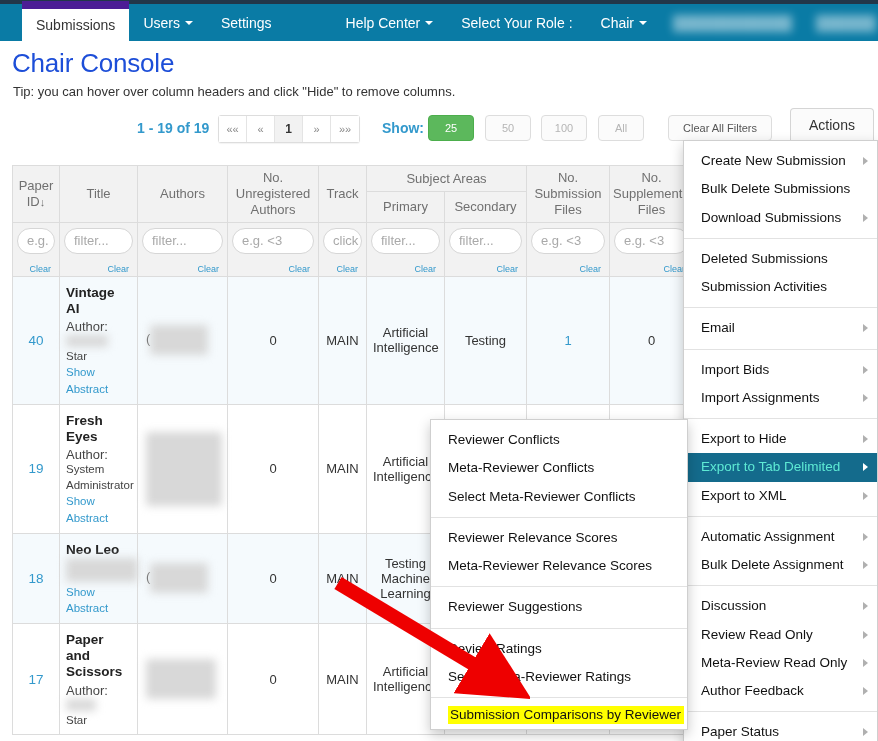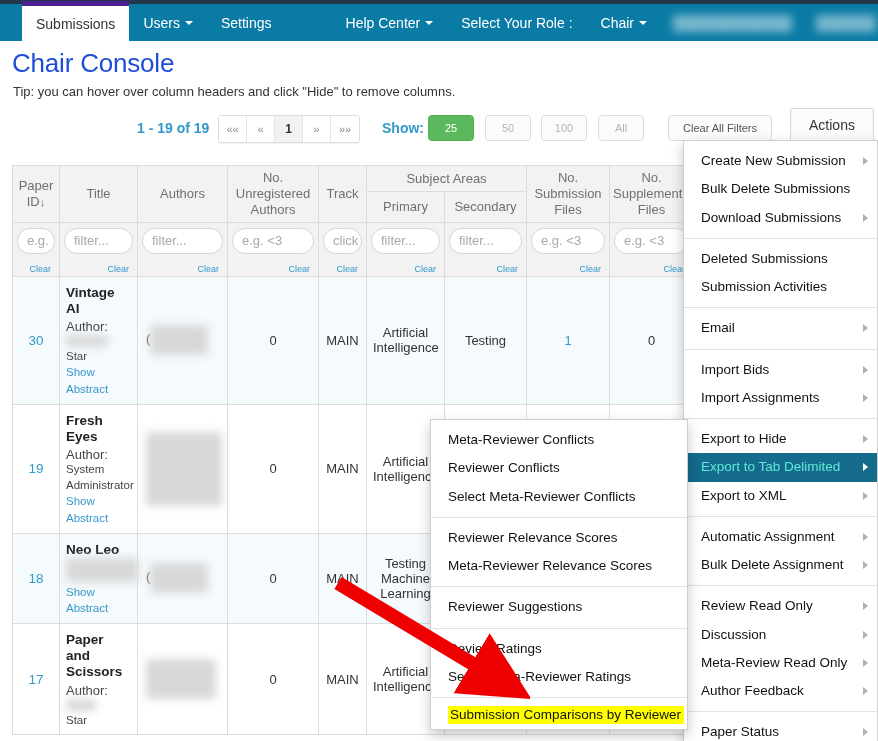--- a/index.html
+++ b/index.html
@@ -22,21 +22,21 @@
   .nav-left { display: flex; align-items: stretch; padding-left: 22px; }
   .nav-item {
     display: flex; align-items: center;
     padding: 0 14px;
     color: #ffffff; font-size: 14px;
     white-space: nowrap;
     cursor: pointer;
   }
   .nav-item.active {
     background: #ffffff; color: #333333;
-    border-top: 5px solid #4c1d95;
+    border-top: 8px solid #4c1d95;
     margin-top: -3px;
     font-size: 14px;
   }
   .nav-right { display: flex; align-items: stretch; margin-left: 46px; }
   .caret-down {
     display: inline-block; margin-left: 5px;
     width: 0; height: 0;
     border-left: 4px solid transparent;
     border-right: 4px solid transparent;
     border-top: 4px solid #ffffff;
@@ -334,21 +334,21 @@
           <td>
             <div class="finput">e.g. &lt;3</div>
             <span class="clear-link">Clear</span>
           </td>
           <td></td>
         </tr>
       </thead>
       <tbody>
 
         <tr class="alt">
-          <td class="pid">30</td>
+          <td class="pid">40</td>
           <td class="title-cell">
             <div class="ttl">Vintage AI</div>
             <div class="auth-label">
               <span>Author:</span>
               <span class="blurblock" style="width:42px;height:12px;vertical-align:-1px"></span>
             </div>
             <div class="auth-sub">Star</div>
             <div class="lnk">Show</div>
             <div class="lnk">Abstract</div>
           </td>
@@ -444,32 +444,32 @@
     <div class="mi"><span>Import Bids</span><span class="arrow"></span></div>
     <div class="mi"><span>Import Assignments</span><span class="arrow"></span></div>
     <div class="msep"></div>
     <div class="mi"><span>Export to Hide</span><span class="arrow"></span></div>
     <div class="mi sel"><span>Export to Tab Delimited</span><span class="arrow"></span></div>
     <div class="mi"><span>Export to XML</span><span class="arrow"></span></div>
     <div class="msep"></div>
     <div class="mi"><span>Automatic Assignment</span><span class="arrow"></span></div>
     <div class="mi"><span>Bulk Delete Assignment</span><span class="arrow"></span></div>
     <div class="msep"></div>
+    <div class="mi"><span>Discussion</span><span class="arrow"></span></div>
     <div class="mi"><span>Review Read Only</span><span class="arrow"></span></div>
-    <div class="mi"><span>Discussion</span><span class="arrow"></span></div>
     <div class="mi"><span>Meta-Review Read Only</span><span class="arrow"></span></div>
     <div class="mi"><span>Author Feedback</span><span class="arrow"></span></div>
     <div class="msep"></div>
     <div class="mi"><span>Paper Status</span><span class="arrow"></span></div>
 
   </div>
 
   <div class="menu" id="sub-menu">
+    <div class="mi"><span>Reviewer Conflicts</span></div>
     <div class="mi"><span>Meta-Reviewer Conflicts</span></div>
-    <div class="mi"><span>Reviewer Conflicts</span></div>
     <div class="mi"><span>Select Meta-Reviewer Conflicts</span></div>
     <div class="msep"></div>
     <div class="mi"><span>Reviewer Relevance Scores</span></div>
     <div class="mi"><span>Meta-Reviewer Relevance Scores</span></div>
     <div class="msep"></div>
     <div class="mi"><span>Reviewer Suggestions</span></div>
     <div class="msep"></div>
     <div class="mi"><span>Review Ratings</span></div>
     <div class="mi"><span>Senior Meta-Reviewer Ratings</span></div>
     <div class="msep"></div>

